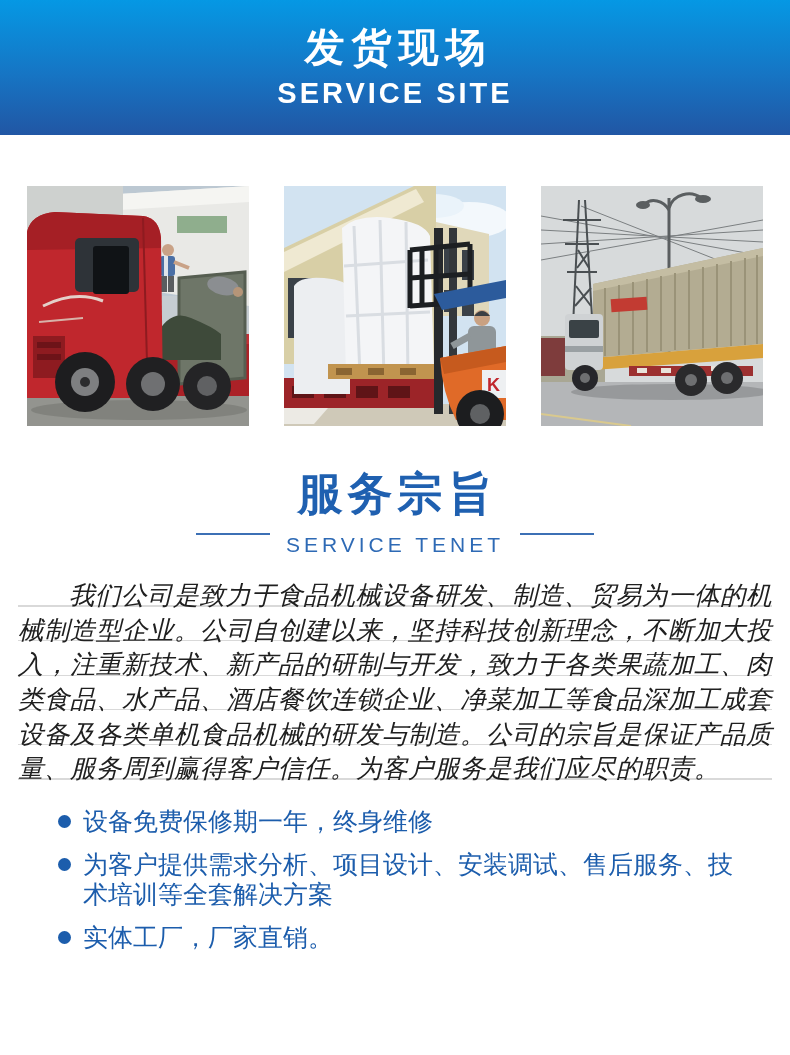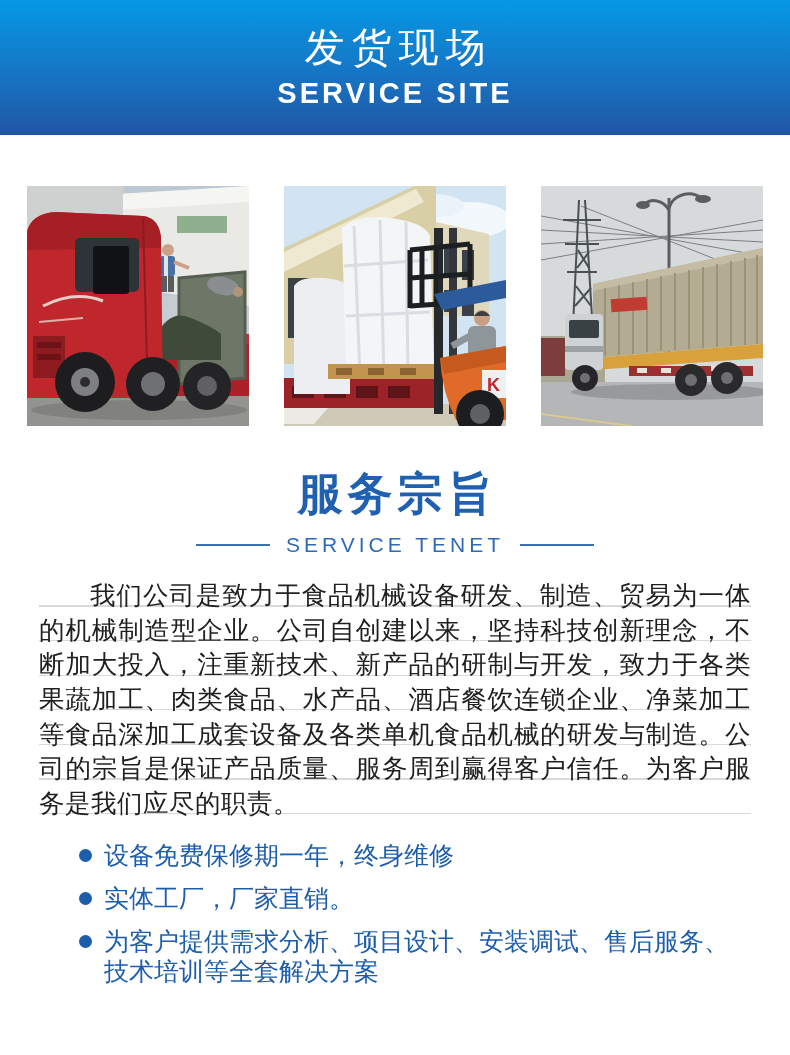--- a/index.html
+++ b/index.html
@@ -19,21 +19,21 @@
     background: linear-gradient(180deg, #0598e4 0%, #1675c4 55%, #2156a4 100%);
     display: flex;
     flex-direction: column;
     align-items: center;
     justify-content: center;
     color: #ffffff;
     text-align: center;
   }
   .banner-cn {
     font-size: 40px;
-    font-weight: 400;
+    font-weight: 700;
     letter-spacing: 7px;
     text-indent: 7px;
     line-height: 1;
   }
   .banner-en {
     margin-top: 12px;
     font-size: 29px;
     font-weight: 700;
     letter-spacing: 3px;
     line-height: 1;
@@ -49,35 +49,34 @@
   .photo {
     width: 222px;
     height: 240px;
     overflow: hidden;
     background: #e8e8e8;
     flex: 0 0 auto;
   }
   .photo svg { display: block; width: 100%; height: 100%; }
 
   
-  .tenet { padding: 0 39px; }
+  .tenet { padding: 0 18px; }
   .tenet-title {
     margin-top: 44px;
     text-align: center;
     font-size: 45px;
     font-weight: 700;
     letter-spacing: 5px;
     text-indent: 5px;
     color: #1f60b0;
     line-height: 1.05;
   }
   .tenet-sub {
     margin-top: 16px;
     display: flex;
-    align-items: center;
     justify-content: center;
     gap: 16px;
     color: #2e6ab5;
     font-size: 21px;
     font-weight: 400;
     letter-spacing: 4px;
   }
   .tenet-sub .rule {
     width: 74px;
     height: 2px;
@@ -90,20 +89,21 @@
     font-size: 25.5px;
     line-height: 34.6px;
     text-align: justify;
     text-indent: 2em;
     letter-spacing: 0.5px;
     background-image: repeating-linear-gradient(
       180deg,
       transparent 0px, transparent 33.4px,
       #d9d9d9 33.4px, #d9d9d9 34.6px);
     background-position: 0 -6px;
+    font-style: italic;
   }
 
   .tenet-bullets {
     list-style: none;
     margin: 20px 0 0 40px;
   }
   .tenet-bullets li {
     display: flex;
     align-items: flex-start;
     color: #1c5dac;
@@ -343,20 +343,20 @@
 
   <p class="tenet-paragraph">我们公司是致力于食品机械设备研发、制造、贸易为一体的机械制造型企业。公司自创建以来，坚持科技创新理念，不断加大投入，注重新技术、新产品的研制与开发，致力于各类果蔬加工、肉类食品、水产品、酒店餐饮连锁企业、净菜加工等食品深加工成套设备及各类单机食品机械的研发与制造。公司的宗旨是保证产品质量、服务周到赢得客户信任。为客户服务是我们应尽的职责。</p>
 
   <ul class="tenet-bullets">
     <li>
       <span class="bullet-dot"></span>
       <span>设备免费保修期一年，终身维修</span>
     </li>
     <li>
       <span class="bullet-dot"></span>
-      <span>实体工厂，厂家直销。</span>
+      <span>为客户提供需求分析、项目设计、安装调试、售后服务、技术培训等全套解决方案</span>
     </li>
     <li>
       <span class="bullet-dot"></span>
-      <span>为客户提供需求分析、项目设计、安装调试、售后服务、技术培训等全套解决方案</span>
+      <span>实体工厂，厂家直销。</span>
     </li>
   </ul>
 </section>
 
 </body></html>

